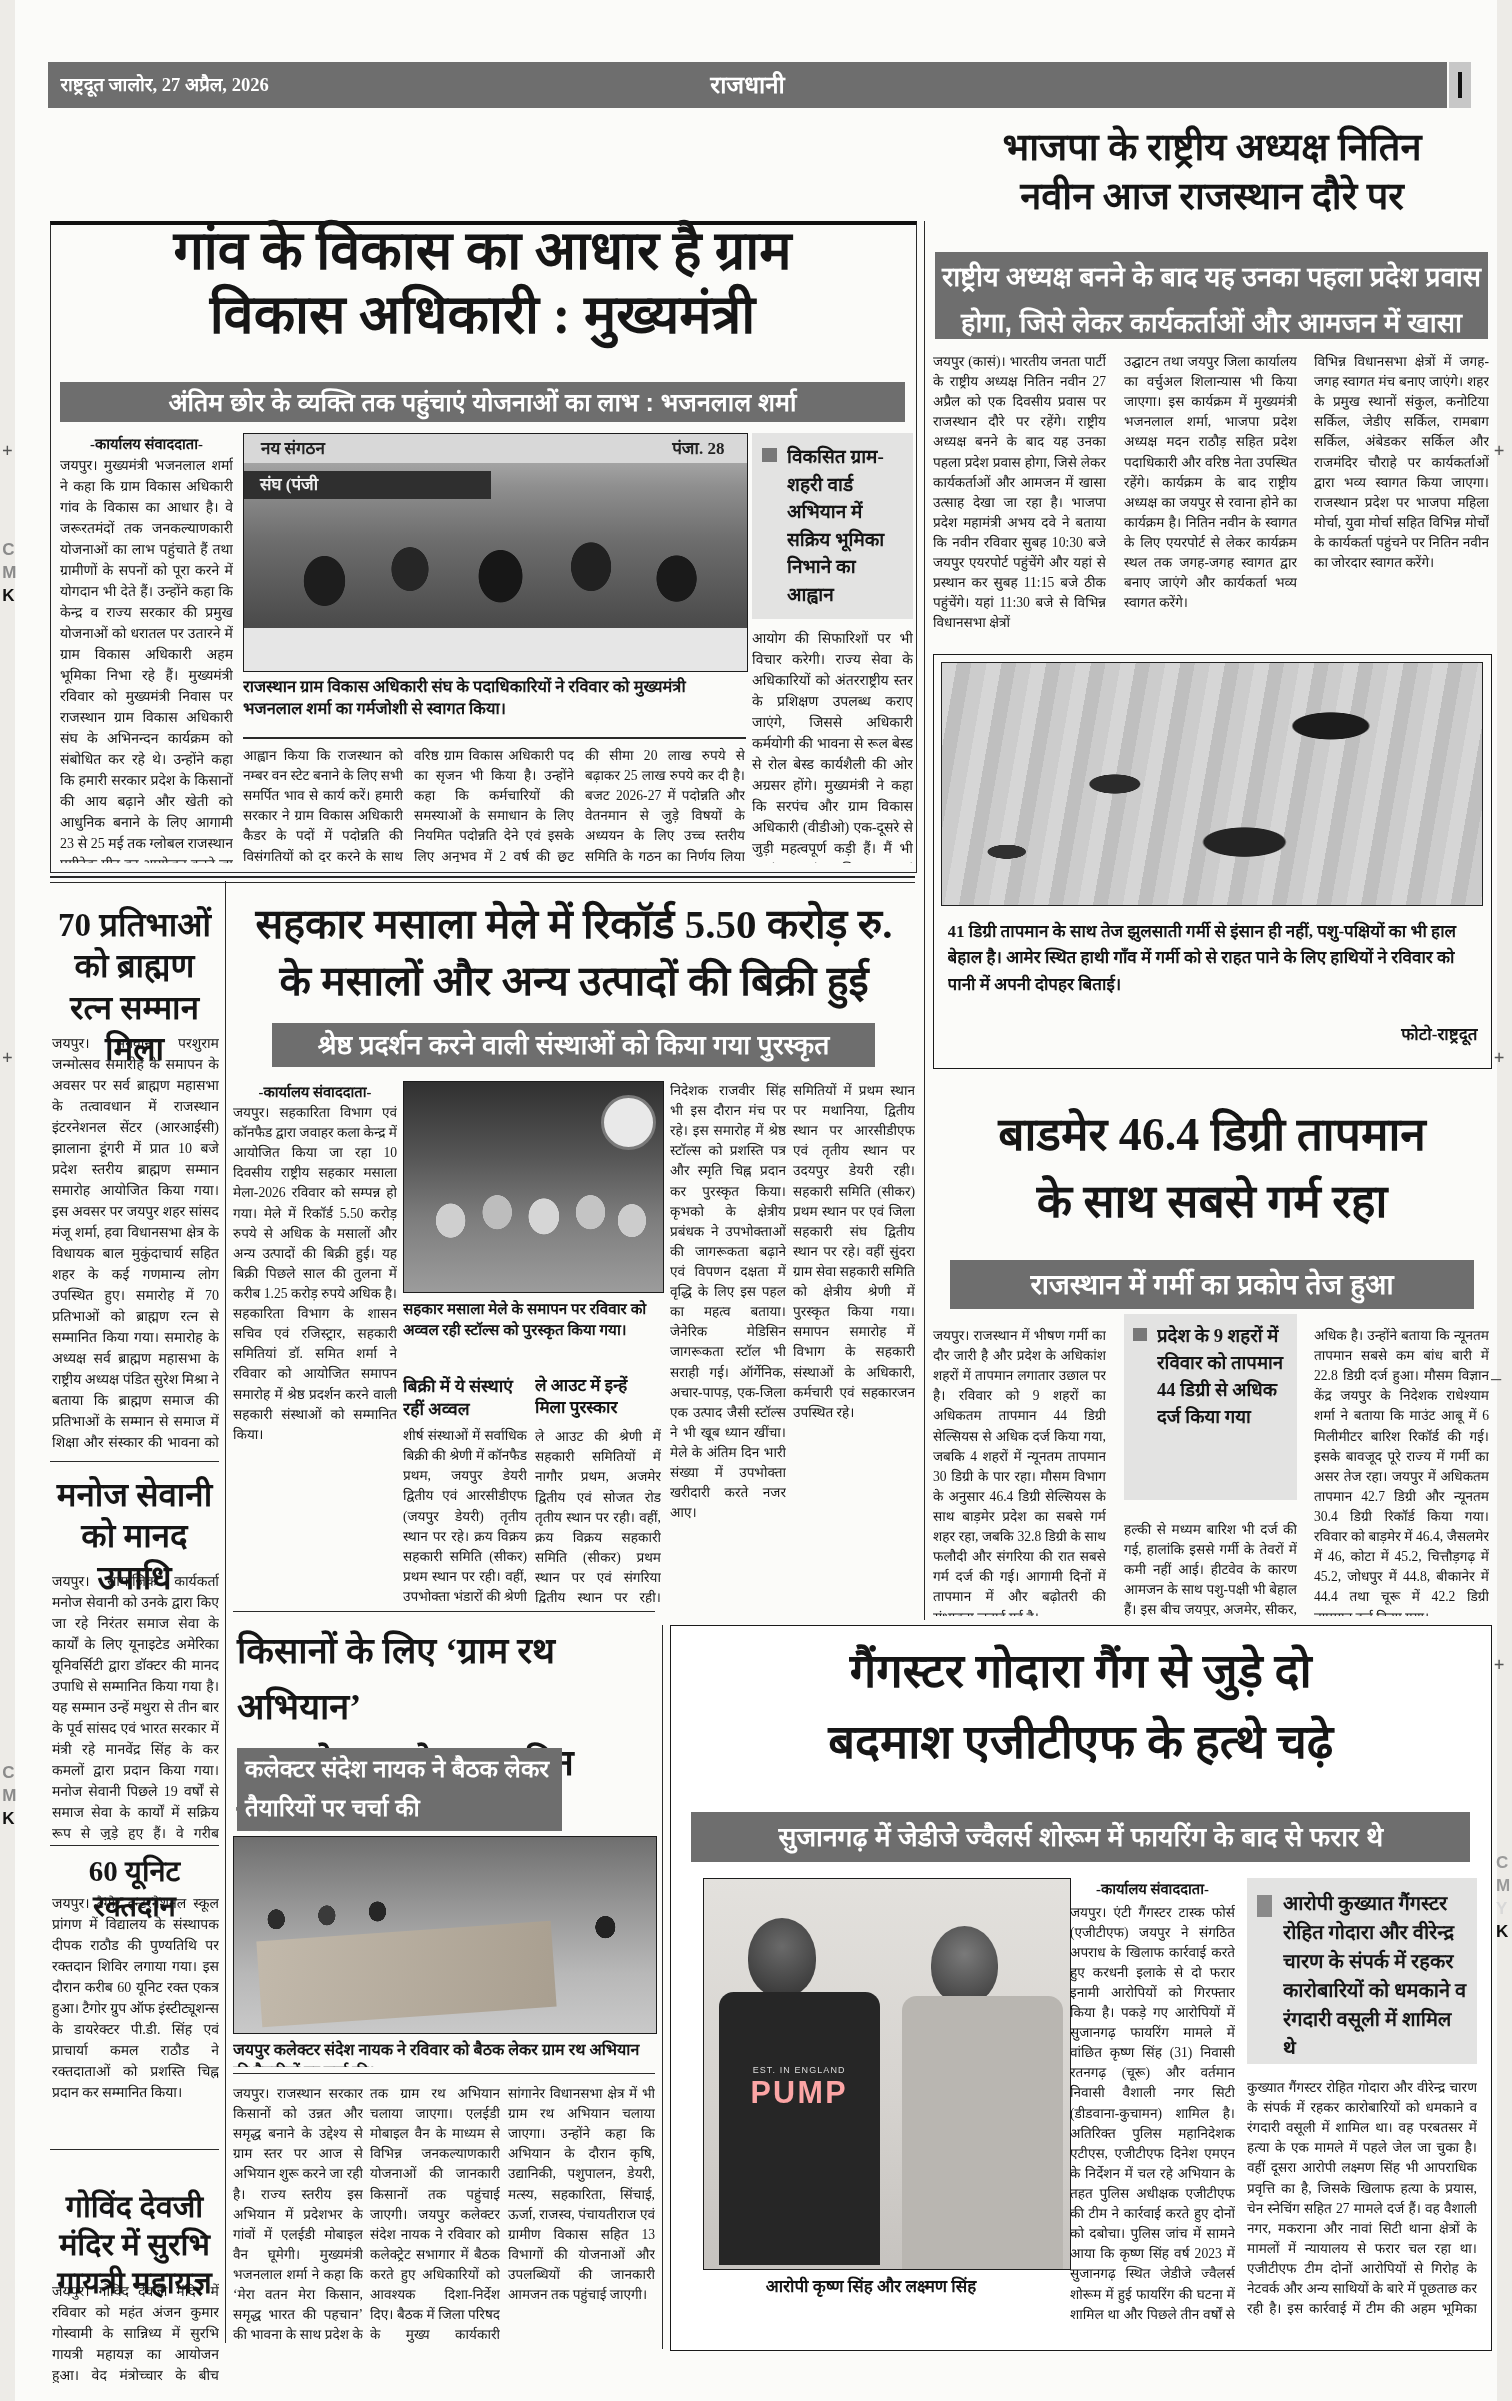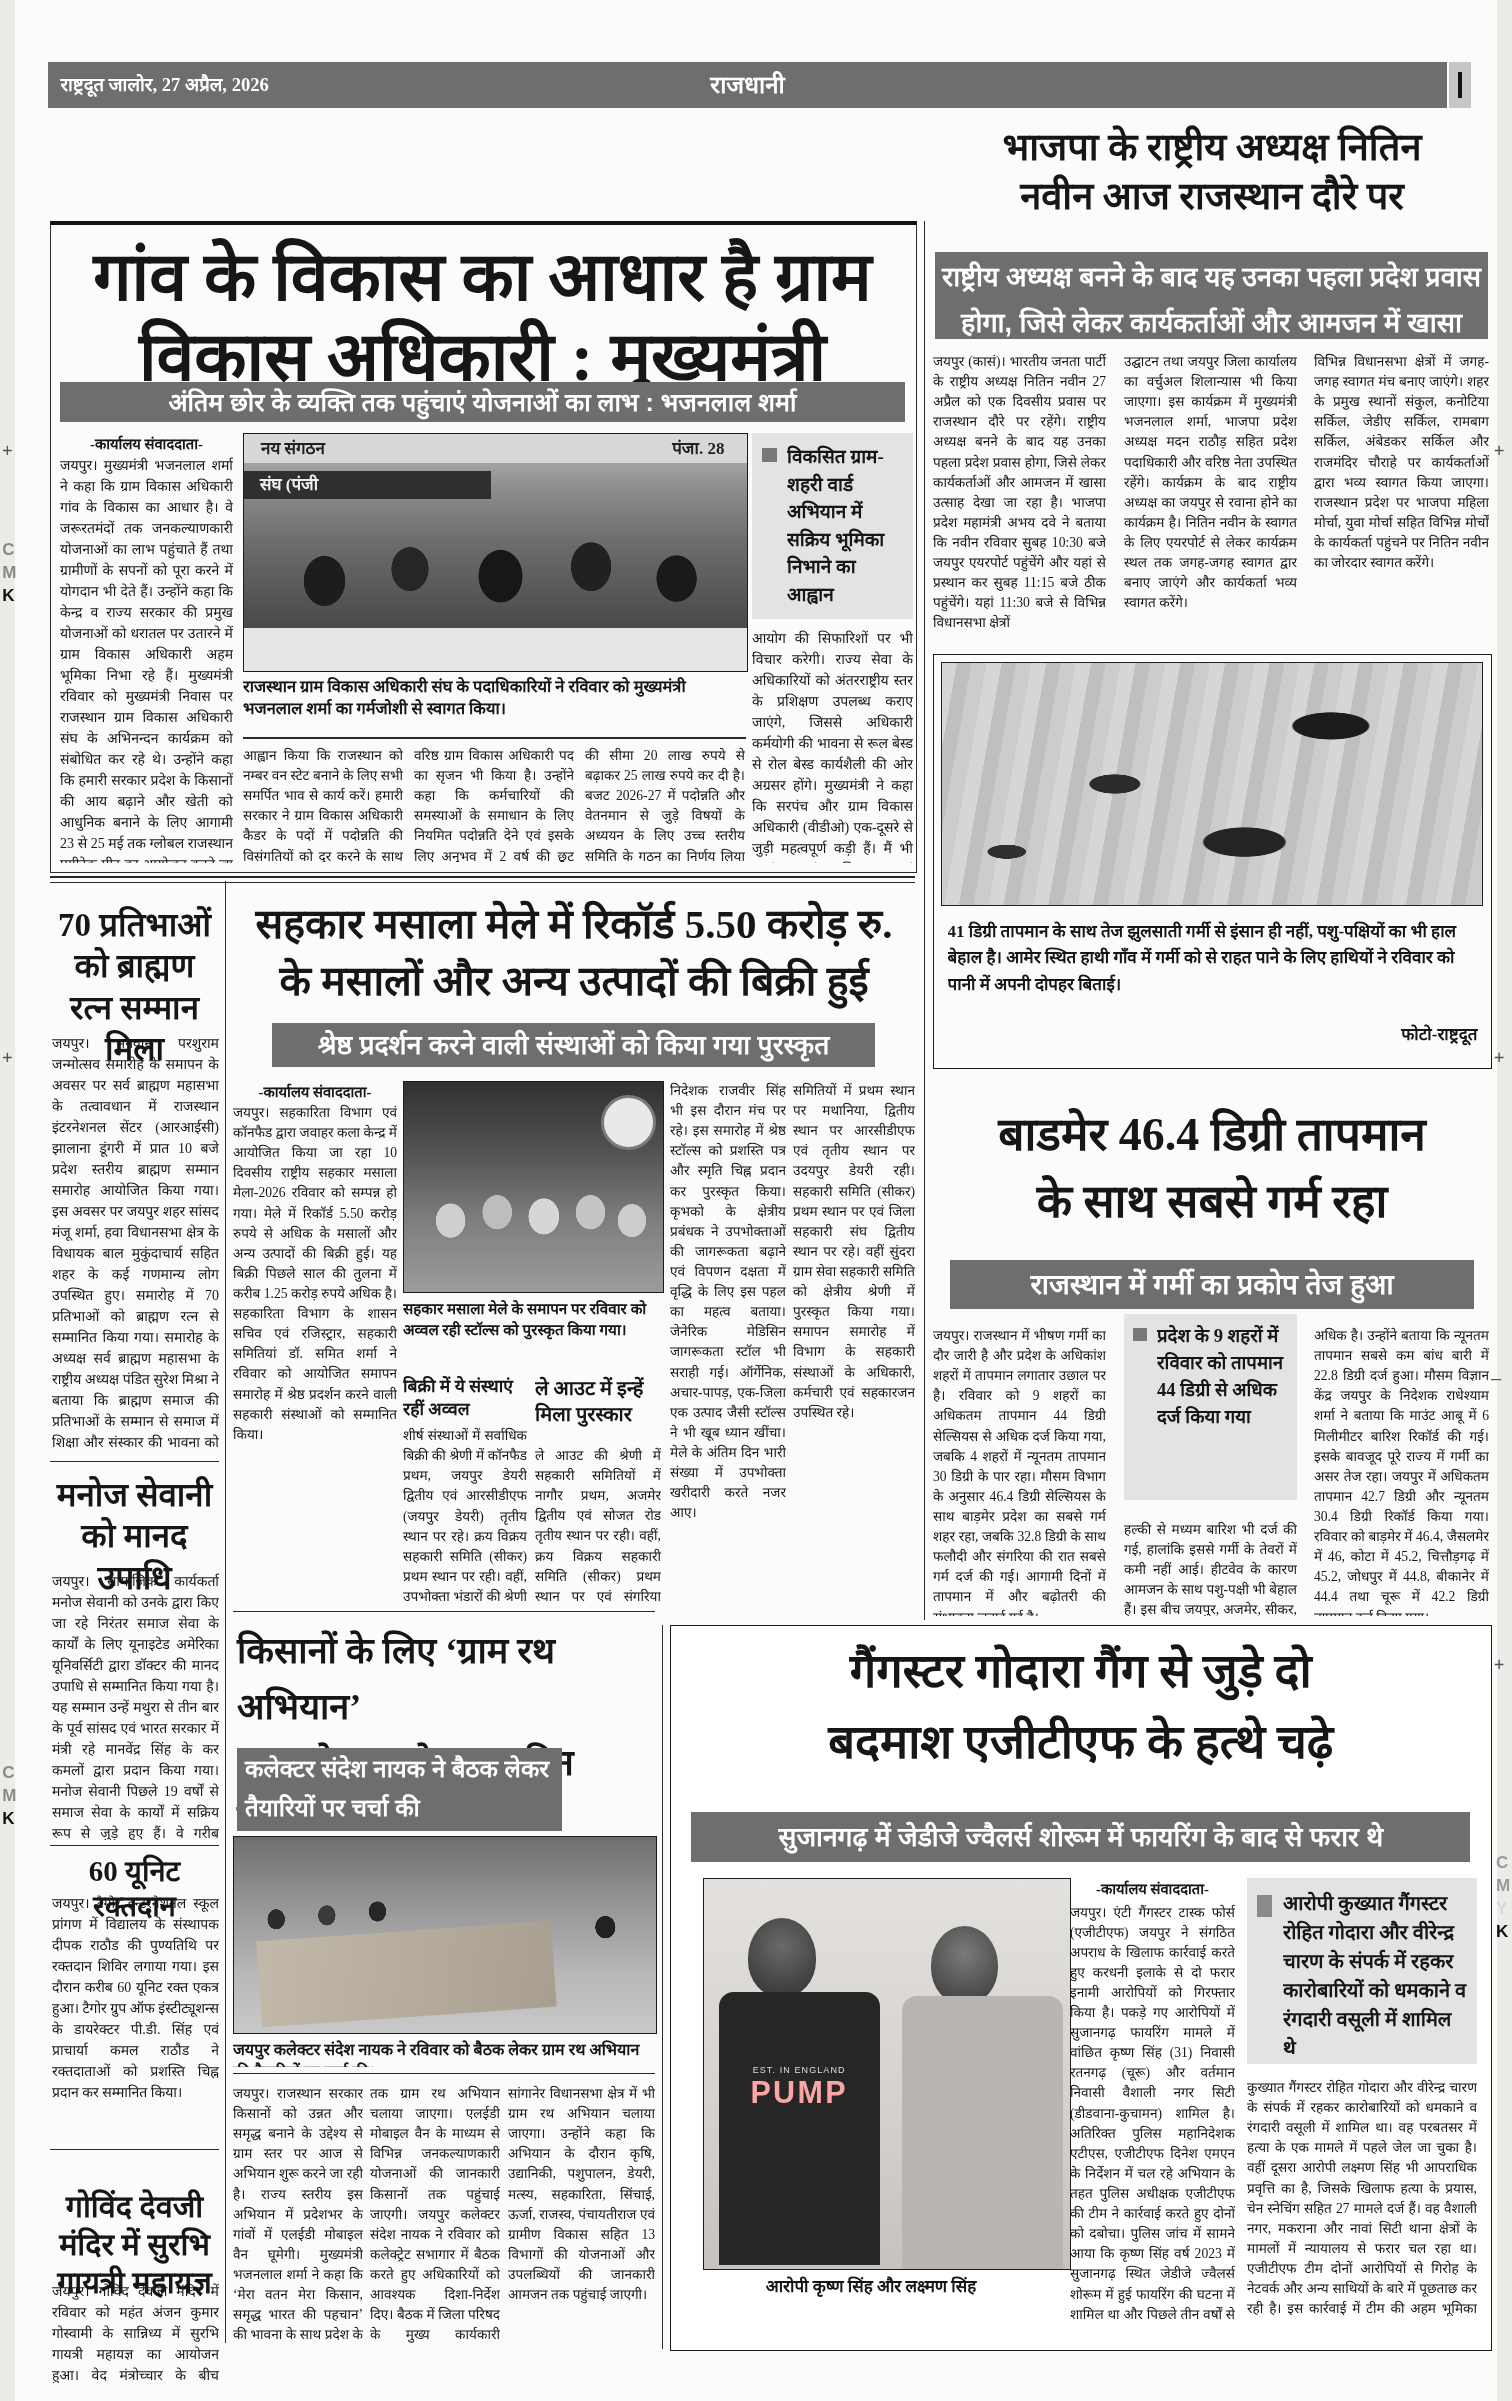--- a/index.html
+++ b/index.html
@@ -58,21 +58,21 @@
   <div class="abs bar" style="left:48px;top:62px;width:1399px;height:46px;">
     <div class="abs bold" style="left:12.4px;top:0;height:46px;line-height:46px;font-size:18.6px;">राष्ट्रदूत जालोर, 27 अप्रैल, 2026</div>
     <div class="abs bold ctr" style="left:0;top:0;width:100%;height:46px;line-height:46px;font-size:24px;">राजधानी</div>
   </div>
   <div class="abs" style="left:1449px;top:62px;width:21.5px;height:46px;background:#c7c7c7;">
     <div class="abs" style="left:8.5px;top:10.2px;width:4px;height:26px;background:#111;"></div>
   </div>
 
   <div class="abs" style="left:50px;top:221px;width:865px;height:647px;border:1.1px solid #2b2b2b;border-top:4px solid #111;"></div>
 
-  <div class="abs bold ctr" style="left:62px;top:237px;width:841px;font-size:68px;line-height:1.18;">
+  <div class="abs bold ctr" style="left:62px;top:220px;width:841px;font-size:54px;line-height:1.18;">
     <div>गांव के विकास का आधार है ग्राम</div>
     <div>विकास अधिकारी : मुख्यमंत्री</div>
   </div>
 
   <div class="abs bar ctr strap-sans" style="left:60px;top:382px;width:845px;height:40px;line-height:40px;font-size:25px;">अंतिम छोर के व्यक्ति तक पहुंचाएं योजनाओं का लाभ : भजनलाल शर्मा</div>
 
   <div class="abs byline" style="left:60px;top:433px;width:173px;">-कार्यालय संवाददाता-</div>
   <div class="abs just body-txt clip" style="left:60px;top:455px;width:173px;height:408px;">जयपुर। मुख्यमंत्री भजनलाल शर्मा ने कहा कि ग्राम विकास अधिकारी गांव के विकास का आधार है। वे जरूरतमंदों तक जनकल्याणकारी योजनाओं का लाभ पहुंचाते हैं तथा ग्रामीणों के सपनों को पूरा करने में योगदान भी देते हैं। उन्होंने कहा कि केन्द्र व राज्य सरकार की प्रमुख योजनाओं को धरातल पर उतारने में ग्राम विकास अधिकारी अहम भूमिका निभा रहे हैं। मुख्यमंत्री रविवार को मुख्यमंत्री निवास पर राजस्थान ग्राम विकास अधिकारी संघ के अभिनन्दन कार्यक्रम को संबोधित कर रहे थे। उन्होंने कहा कि हमारी सरकार प्रदेश के किसानों की आय बढ़ाने और खेती को आधुनिक बनाने के लिए आगामी 23 से 25 मई तक ग्लोबल राजस्थान एग्रीटेक मीट का आयोजन करने जा रही है। ग्राम विकास अधिकारी इस आयोजन से जुड़ी महत्वपूर्ण गतिविधियों में भी अपनी सक्रिय भूमिका निभाएं। उन्होंने कहा कि सरकार ने मुख्यमंत्री विकसित ग्राम-शहरी वार्ड अभियान प्रारंभ किया है, जिसमें हर गांव व वार्ड के सर्वांगीण विकास का खाका तैयार किया जाएगा। उन्होंने</div>
 
   <div class="photo clip" style="left:243px;top:433px;width:503px;height:237px;background:linear-gradient(180deg,#bdbdbd 0%,#8f8f8f 22%,#6d6d6d 45%,#4d4d4d 78%,#3a3a3a 100%);">
@@ -176,21 +176,21 @@
       radial-gradient(25px 29px at 72% 62%, #c4c4c4 58%, transparent 60%),
       radial-gradient(24px 28px at 88% 66%, #cccccc 58%, transparent 60%);"></div>
   </div>
   <div class="abs cap clip" style="left:403px;top:1299px;width:259px;height:67px;font-size:15.2px;">सहकार मसाला मेले के समापन पर रविवार को अव्वल रही स्टॉल्स को पुरस्कृत किया गया।</div>
 
   <div class="abs clip" style="left:403px;top:1375px;width:124px;height:228px;">
     <div class="bold" style="font-size:17.5px;line-height:1.3;margin-bottom:5.6px;">बिक्री में ये संस्थाएं रहीं अव्वल</div>
     <div class="just body-sm">शीर्ष संस्थाओं में सर्वाधिक बिक्री की श्रेणी में कॉनफैड प्रथम, जयपुर डेयरी द्वितीय एवं आरसीडीएफ (जयपुर डेयरी) तृतीय स्थान पर रहे। क्रय विक्रय सहकारी समिति (सीकर) प्रथम स्थान पर रही। वहीं, उपभोक्ता भंडारों की श्रेणी में प्रथम, द्वितीय एवं तृतीय स्थान पर क्रमशः कोटा, बारां एवं अजमेर रहे।</div>
   </div>
   <div class="abs clip" style="left:535px;top:1375px;width:126px;height:228px;">
-    <div class="bold" style="font-size:20px;line-height:1.3;margin-bottom:19px;">ले आउट में इन्हें मिला पुरस्कार</div>
+    <div class="bold" style="font-size:17px;line-height:1.3;margin-bottom:8px;">ले आउट में इन्हें मिला पुरस्कार</div>
     <div class="just body-sm">ले आउट की श्रेणी में सहकारी समितियों में नागौर प्रथम, अजमेर द्वितीय एवं सोजत रोड तृतीय स्थान पर रही। वहीं, क्रय विक्रय सहकारी समिति (सीकर) प्रथम स्थान पर एवं संगरिया द्वितीय स्थान पर रही। निर्णायक समिति ने विजेताओं का चयन किया।</div>
   </div>
 
   <div class="abs just body-sm clip" style="left:670px;top:1081px;width:116px;height:523px;">निदेशक राजवीर सिंह भी इस दौरान मंच पर रहे। इस समारोह में श्रेष्ठ स्टॉल्स को प्रशस्ति पत्र और स्मृति चिह्न प्रदान कर पुरस्कृत किया। कृभको के क्षेत्रीय प्रबंधक ने उपभोक्ताओं की जागरूकता बढ़ाने एवं विपणन दक्षता में वृद्धि के लिए इस पहल का महत्व बताया। जेनेरिक मेडिसिन जागरूकता स्टॉल भी सराही गई। ऑर्गेनिक, अचार-पापड़, एक-जिला एक उत्पाद जैसी स्टॉल्स ने भी खूब ध्यान खींचा। मेले के अंतिम दिन भारी संख्या में उपभोक्ता खरीदारी करते नजर आए।</div>
   <div class="abs just body-sm clip" style="left:793px;top:1081px;width:122px;height:523px;">समितियों में प्रथम स्थान पर मथानिया, द्वितीय स्थान पर आरसीडीएफ एवं तृतीय स्थान पर उदयपुर डेयरी रही। सहकारी समिति (सीकर) प्रथम स्थान पर एवं जिला सहकारी संघ द्वितीय स्थान पर रहे। वहीं सुंदरा ग्राम सेवा सहकारी समिति को क्षेत्रीय श्रेणी में पुरस्कृत किया गया। समापन समारोह में विभाग के सहकारी संस्थाओं के अधिकारी, कर्मचारी एवं सहकारजन उपस्थित रहे।</div>
 
   <div class="abs rule" style="left:233px;top:1611px;width:422px;height:1.1px;"></div>
   <div class="abs rule" style="left:662px;top:1625px;width:1.1px;height:724px;"></div>
 
   <div class="abs bold" style="left:237px;top:1624px;width:418px;font-size:36px;line-height:1.55;">

